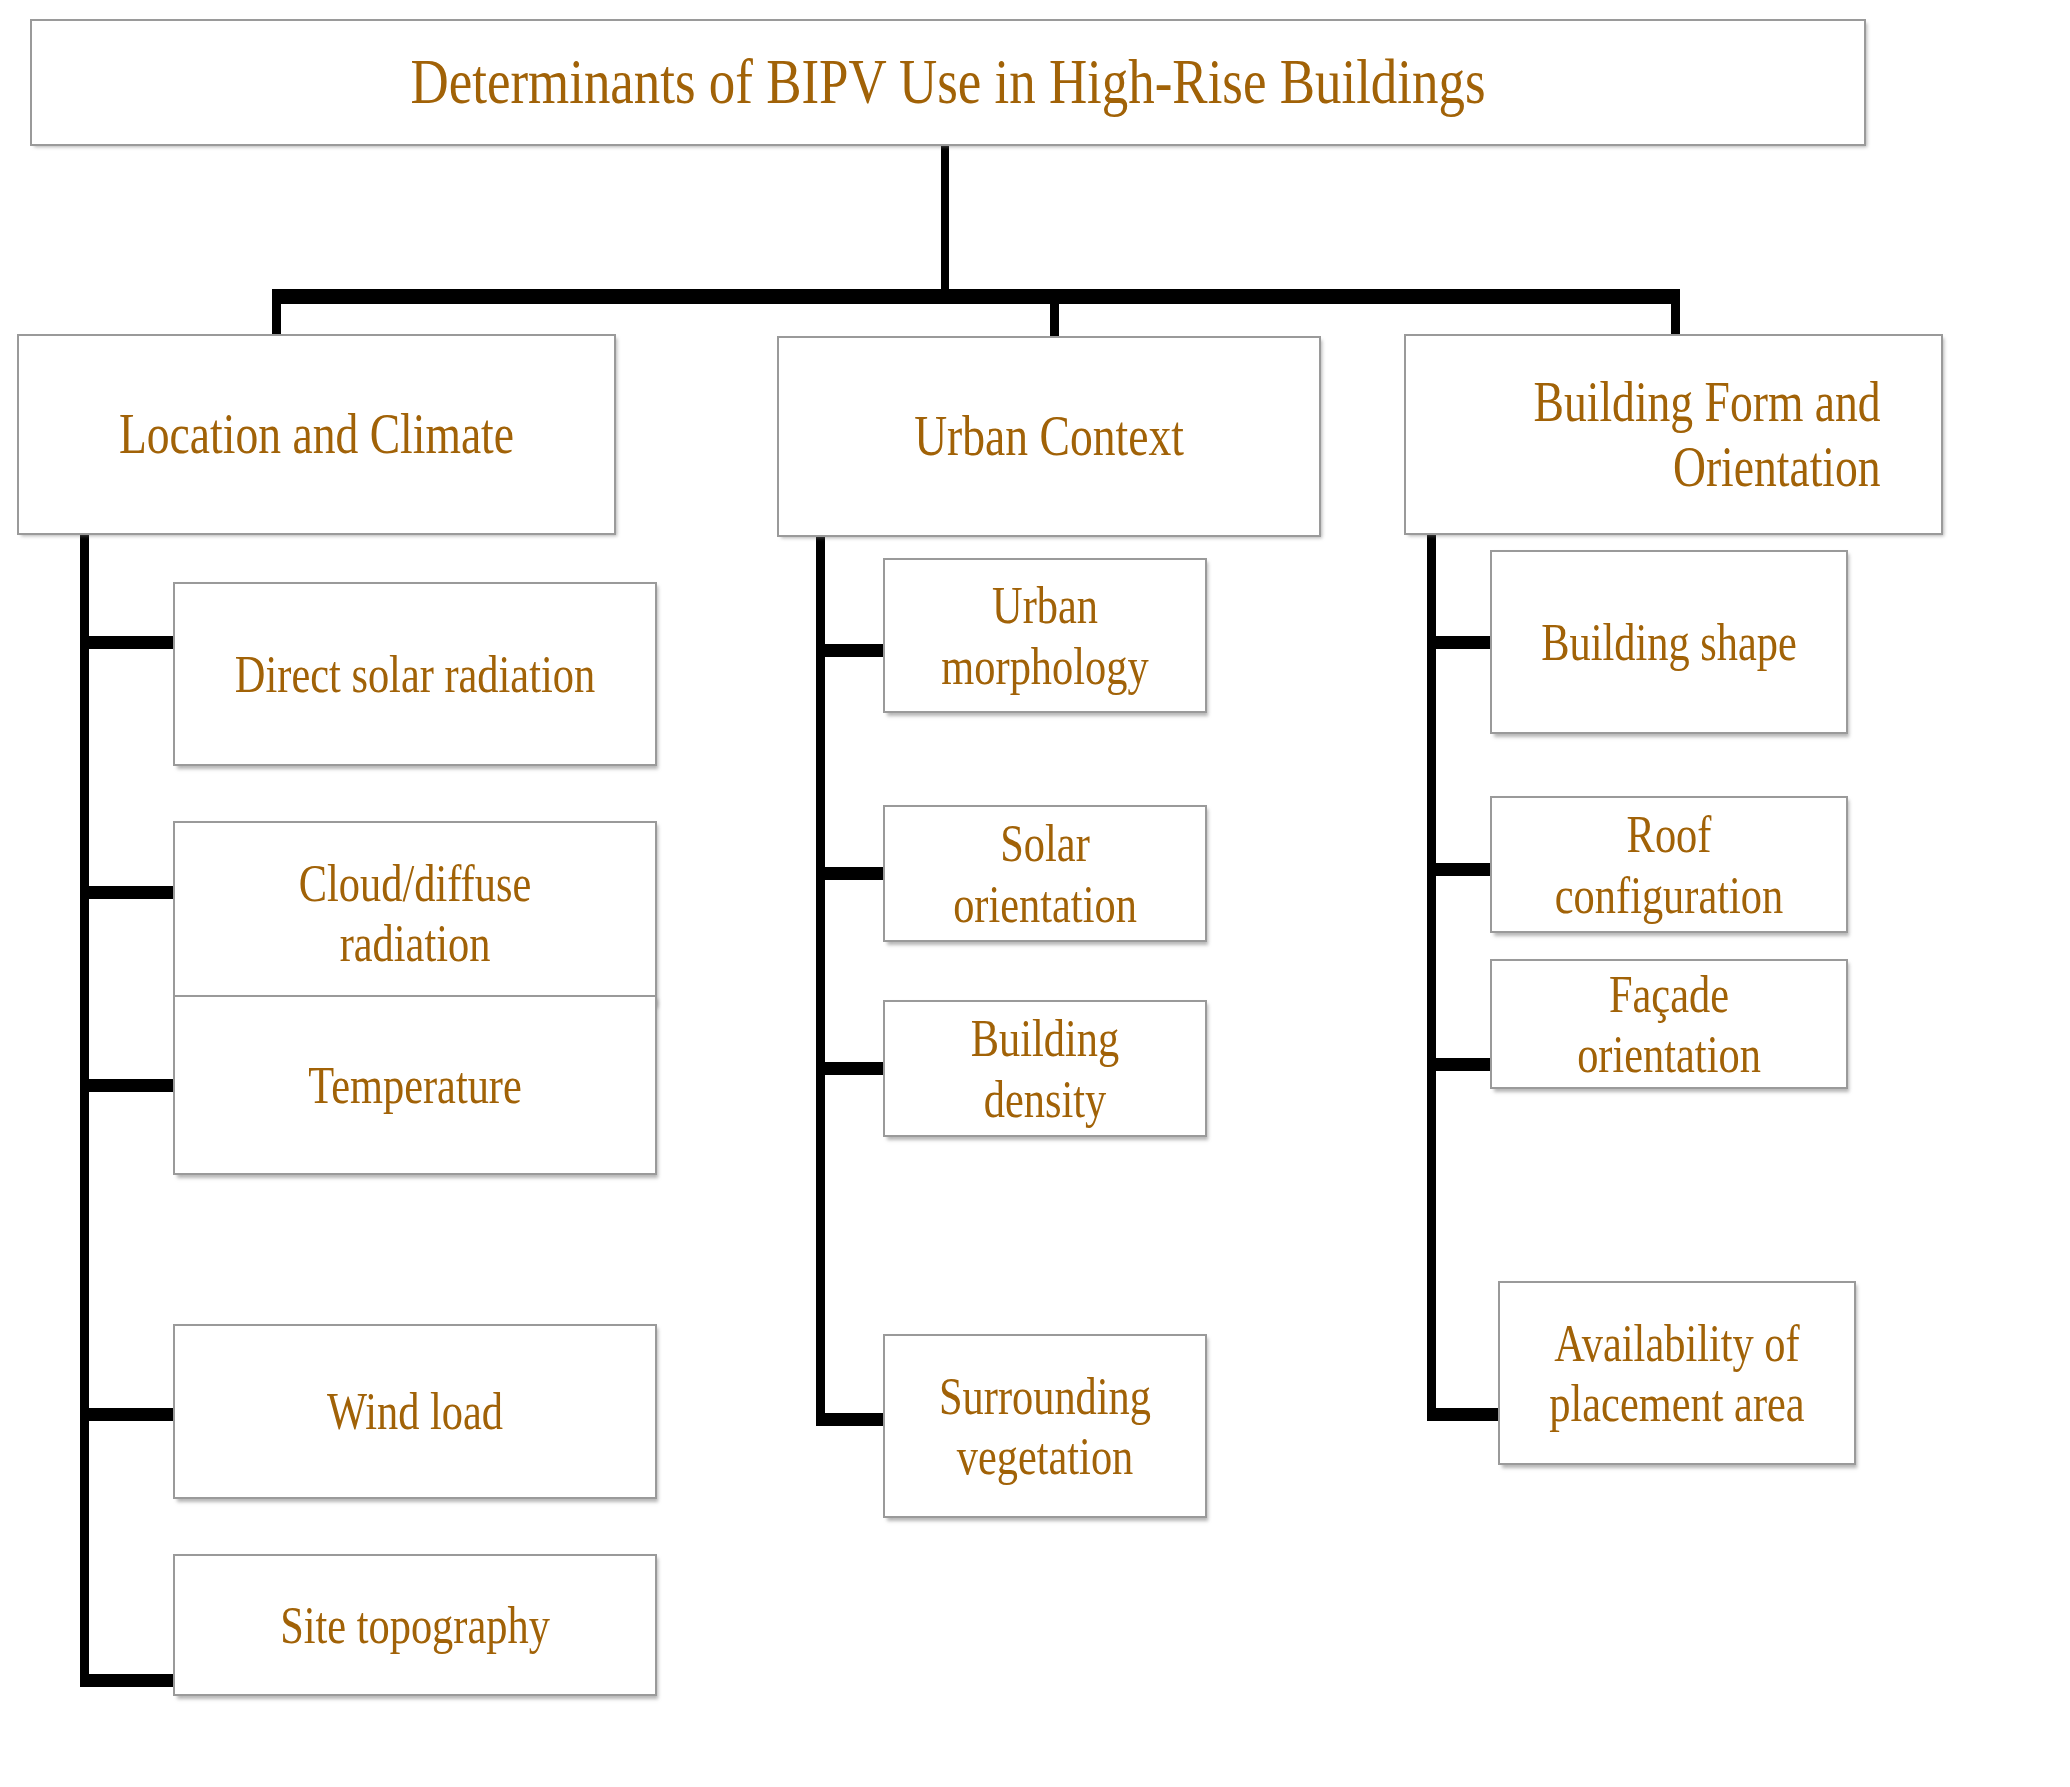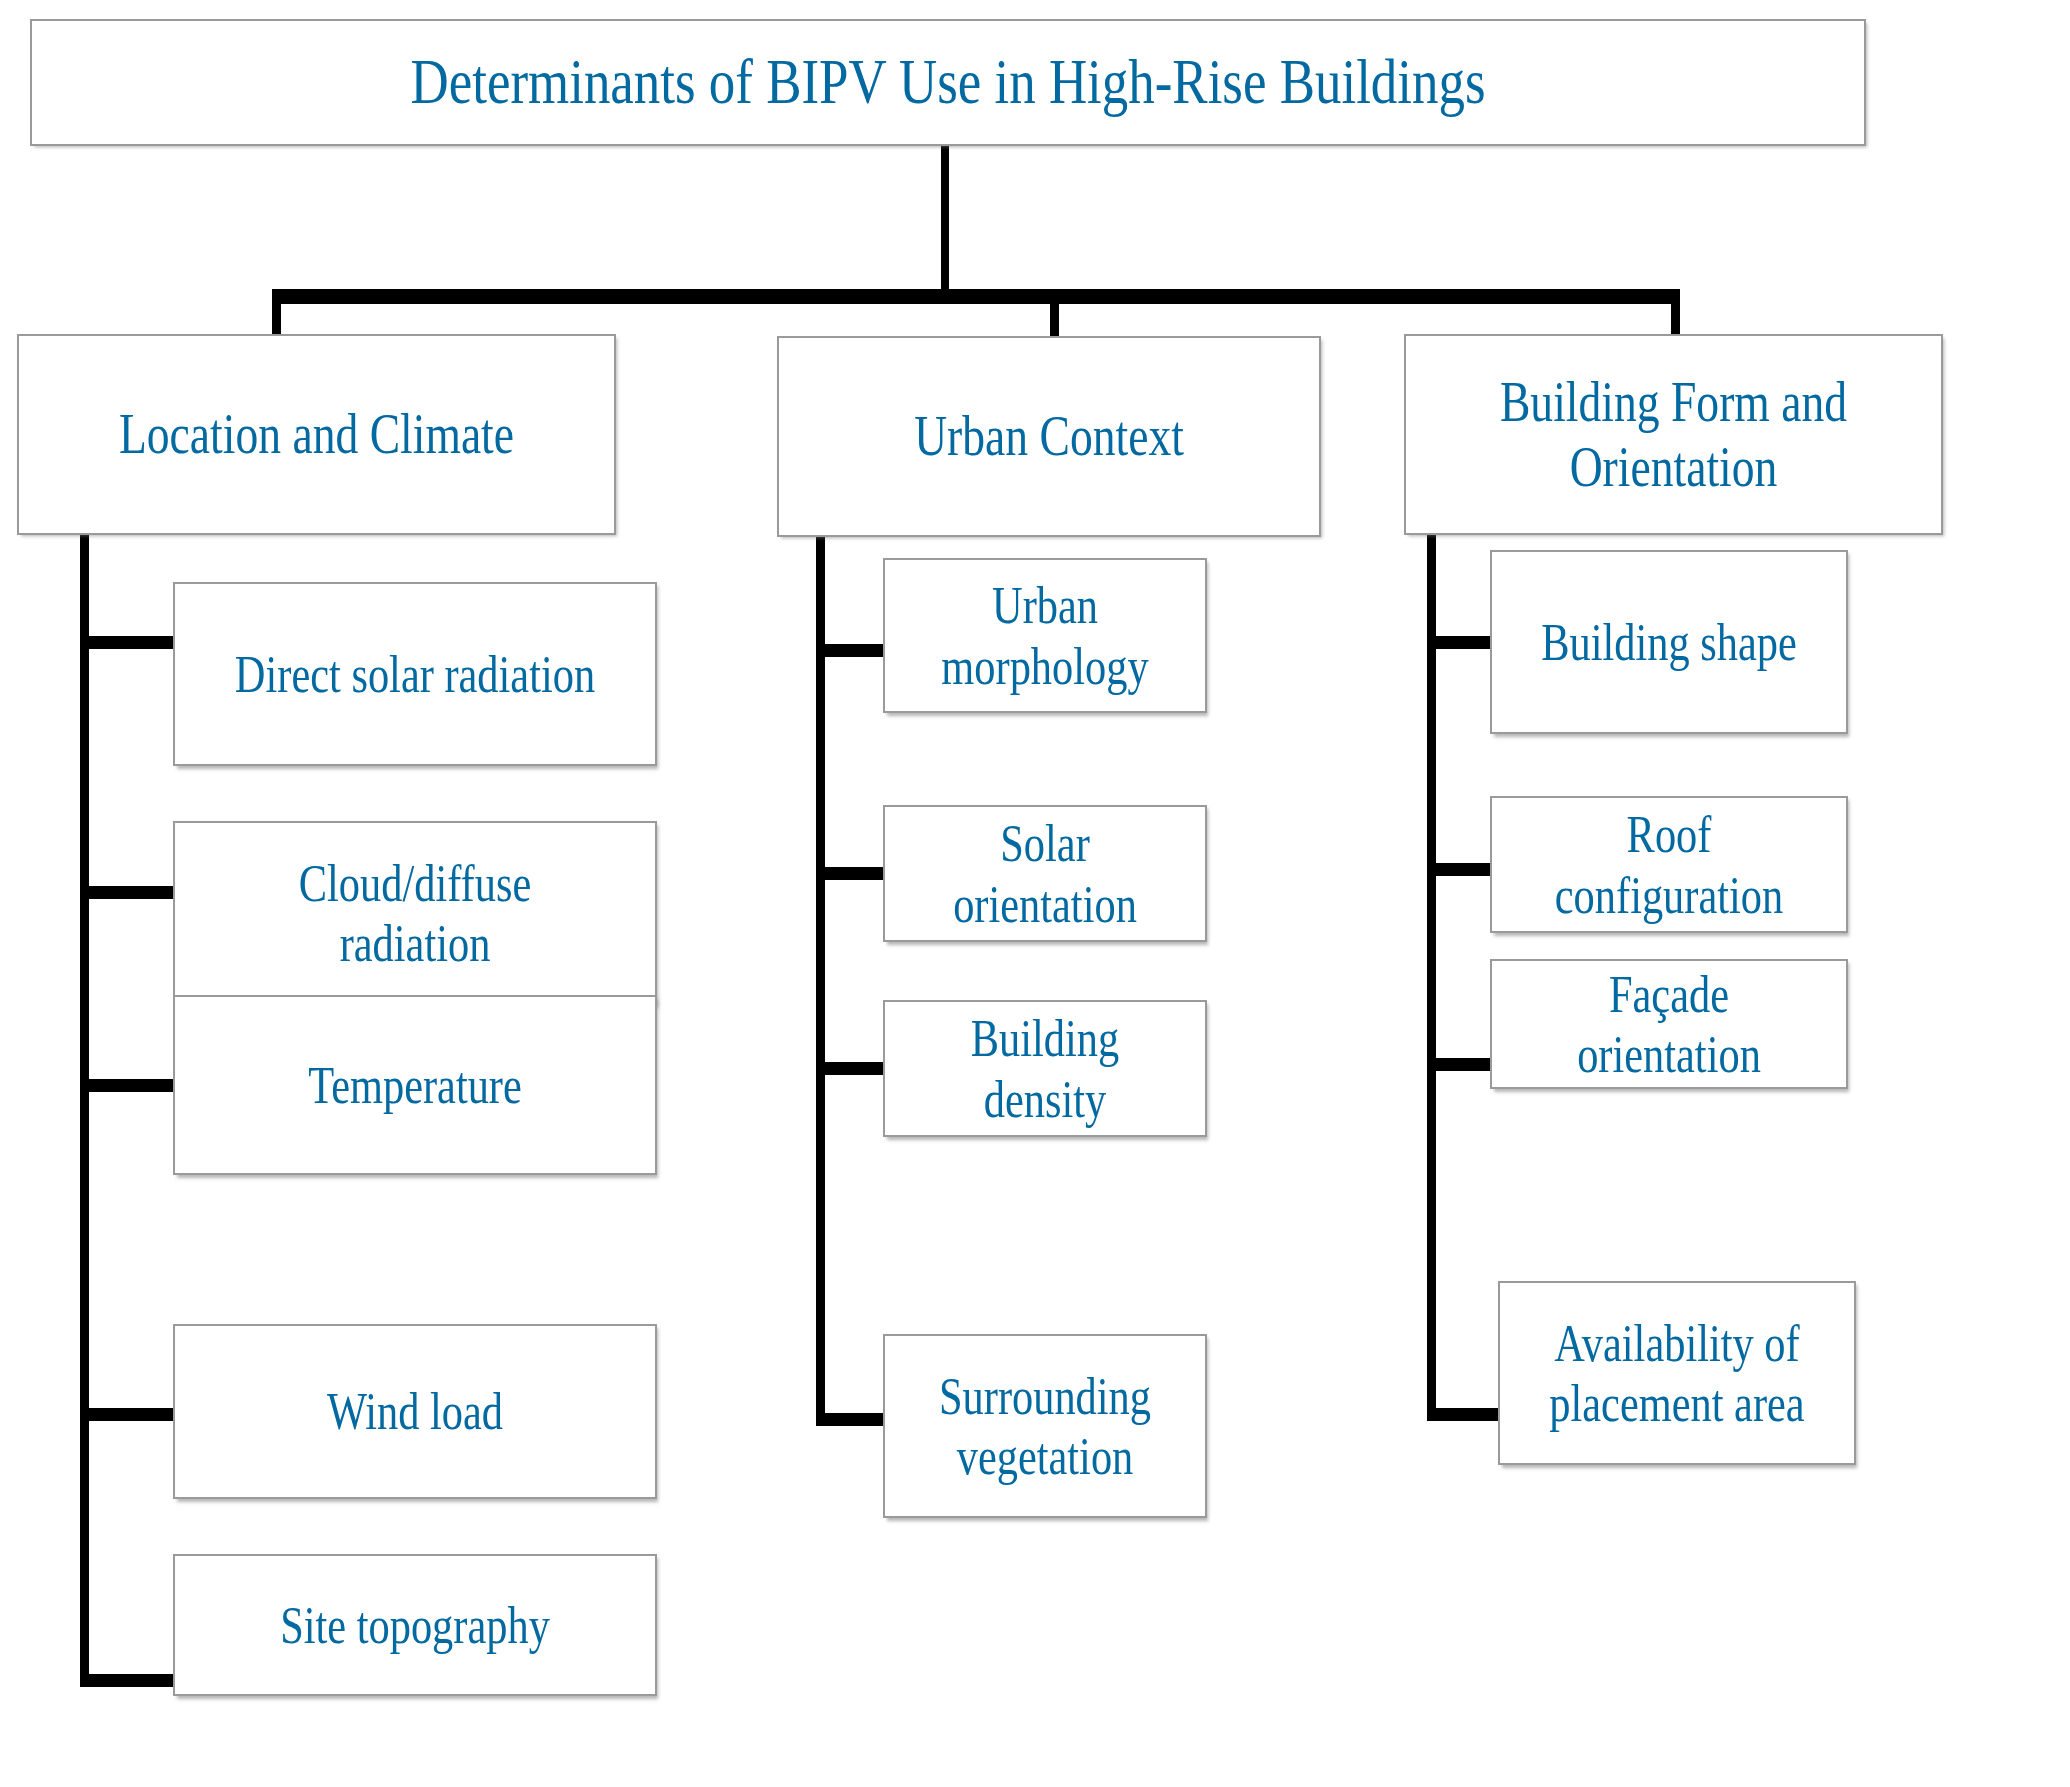--- a/index.html
+++ b/index.html
@@ -18,21 +18,21 @@
   
   .node {
     position: absolute;
     box-sizing: border-box;
     background: #ffffff;
     border: 2.6px solid #9a9a9a;
     display: flex;
     align-items: center;
     justify-content: center;
     text-align: center;
-    color: #0369a1;
+    color: #a16207;
     line-height: 1.14;
     
     box-shadow: 2.6px 3.4px 3.4px -0.9px rgba(120,120,120,0.55);
     z-index: 3;
   }
   .node .label {
     display: block;
     width: 100%;
     padding: 0 8.6px;
     box-sizing: border-box;
@@ -49,21 +49,21 @@
   #node-root .label { font-size: 63px; transform: scaleX(0.84); }
 
   
   .cat {
     height: 201px;
   }
   .cat .label { font-size: 57px; transform: scaleX(0.80); }
 
   #node-cat-0 { left: 17px;   top: 334px; width: 599px; }
   #node-cat-1 { left: 777px;  top: 336px; width: 544px; }
-  #node-cat-2 { left: 1404px; top: 334px; width: 539px; }
+  #node-cat-2 { left: 1404px; top: 334px; width: 539px; text-align: right; }
 
   
   .leaf .label { font-size: 53px; transform: scaleX(0.80); }
 
   
   .c1 { left: 173px; width: 484px; }
   #node-c1-0 { top: 582px;  height: 184px; }
   #node-c1-1 { top: 800px;  height: 184px; margin-top: 21px; }
   #node-c1-2 { top: 995px; height: 180px; }
   #node-c1-3 { top: 1324px; height: 175px; }

